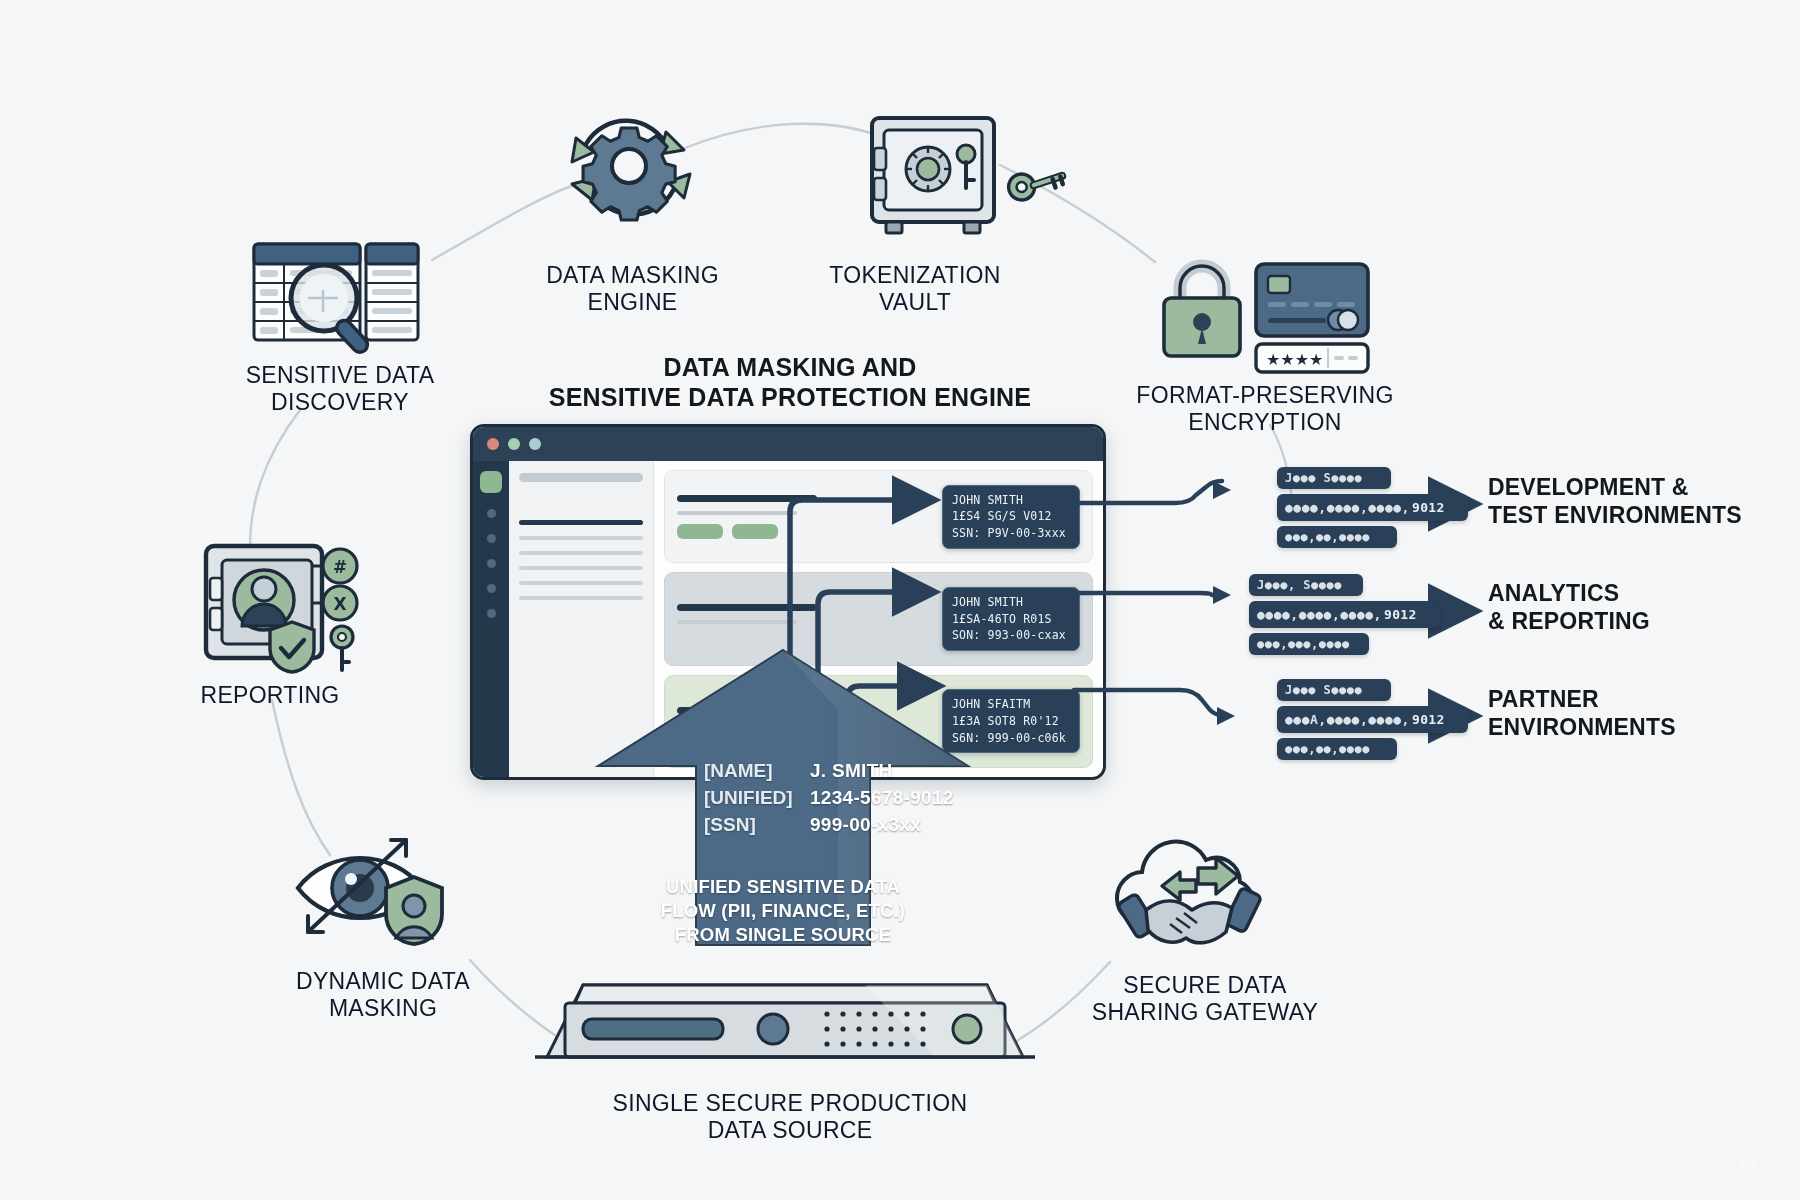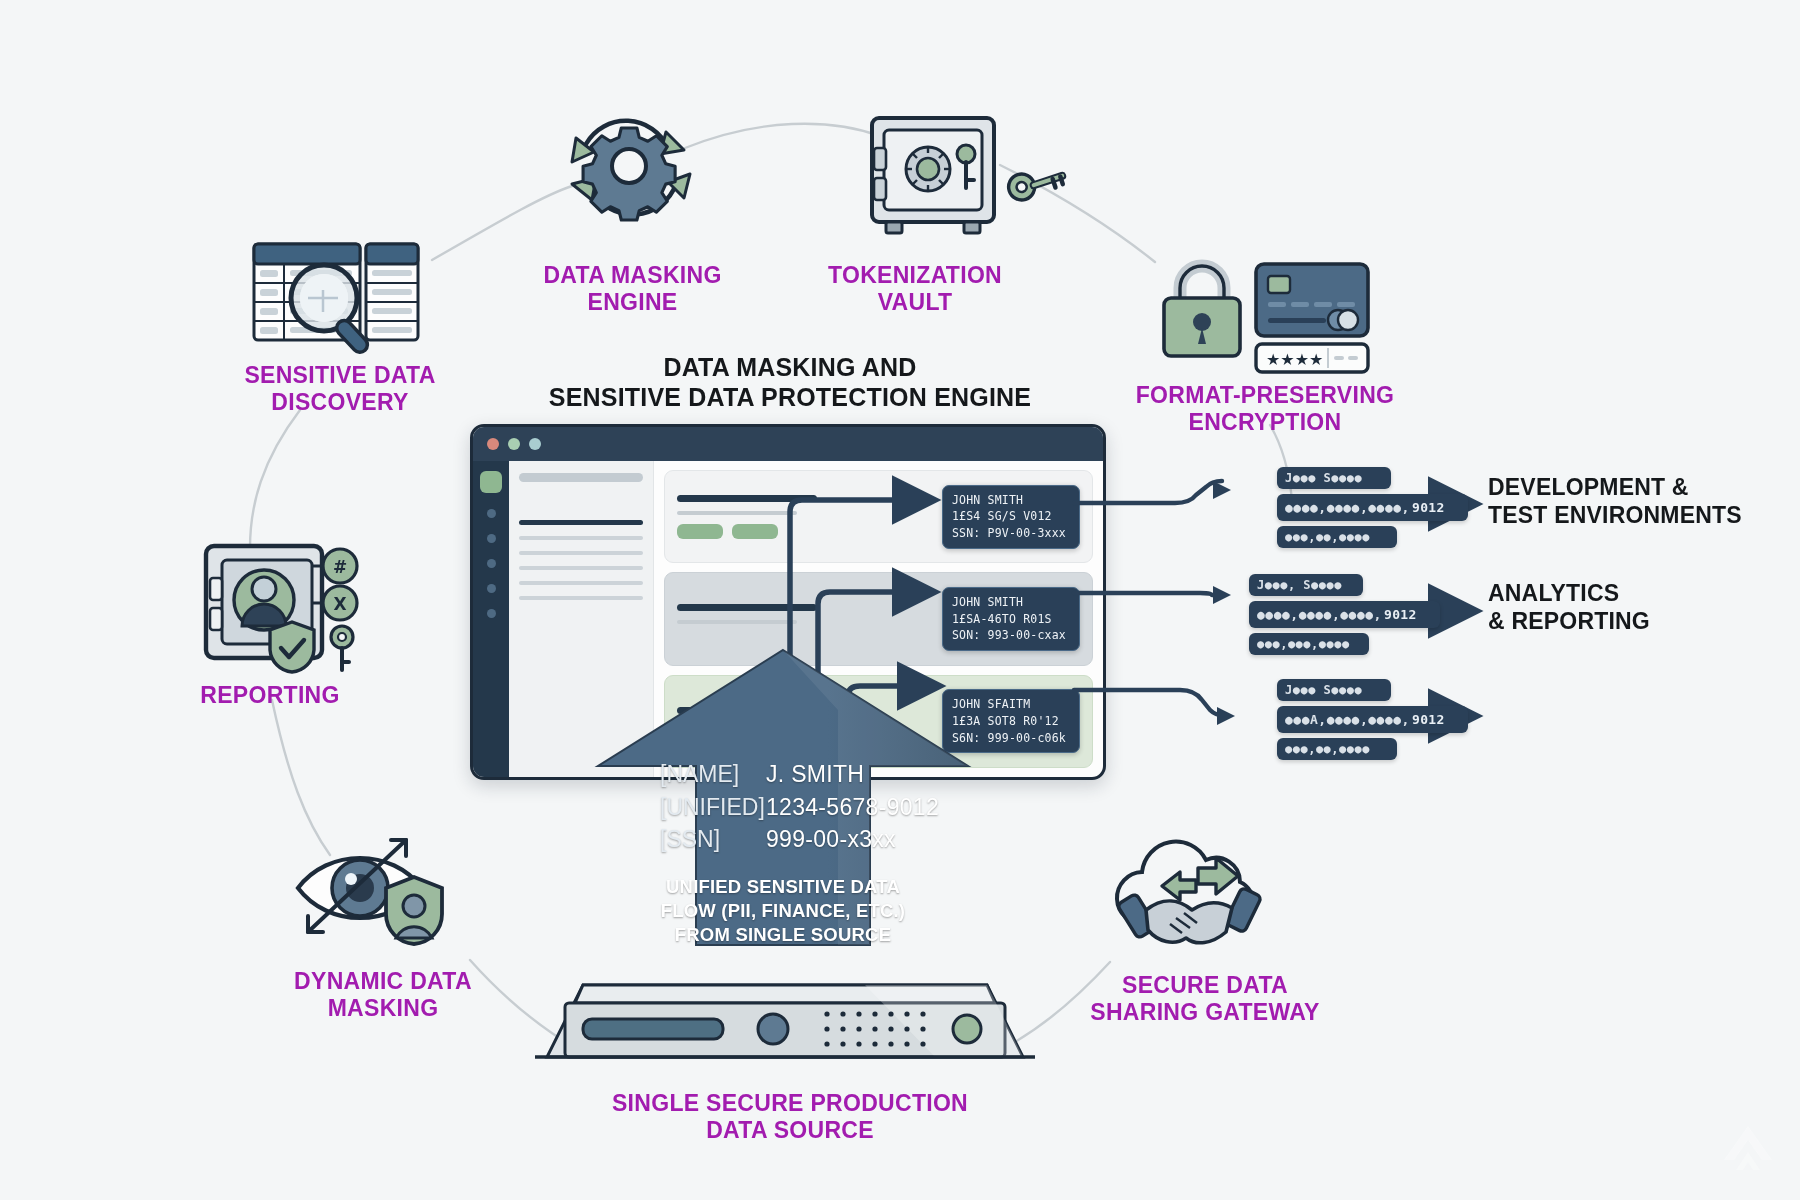--- a/index.html
+++ b/index.html
@@ -10,22 +10,22 @@
     overflow:hidden;
     position:relative;
   }
   #stage{position:absolute;inset:0;}
   .abs{position:absolute;}
   svg{display:block;overflow:visible;}
 
   .node-label{
     position:absolute;
     text-align:center;
-    font-weight:bold;
-    color:#a21caf;
+    font-weight:normal;
+    color:#0f172a;
     letter-spacing:.3px;
     line-height:1.18;
     white-space:pre-line;
     font-size:23px;
   }
 
   .engine-title{
     position:absolute;
     text-align:center;
     font-weight:bold;
@@ -97,22 +97,22 @@
     box-shadow:0 2px 5px rgba(0,0,0,.2);
   }
 
   
   #arrowwrap{position:absolute;left:598px;top:650px;width:370px;height:345px;}
   #arrowtext{
     position:absolute;left:0;top:108px;width:370px;
     text-align:left;padding-left:62px;box-sizing:border-box;
     color:#fff;
   }
-  .kv{display:flex;font-weight:normal;font-size:23px;line-height:1.42;
-      text-shadow:0 1px 2px rgba(0,0,0,.35);}
+  .kv{display:flex;font-weight:bold;font-size:19px;line-height:1.42;
+      text-shadow:0 1px 2px rgba(0,0,0,.35);margin-left:44px;}
   .kv .k{width:106px;color:#e3eaf0;}
   .kv .v{color:#ffffff;letter-spacing:.3px;}
   #arrowsub{
     position:absolute;left:0;top:225px;width:370px;text-align:center;
     color:#fff;font-weight:bold;font-size:18.5px;line-height:1.3;
     white-space:pre-line;letter-spacing:.2px;
     text-shadow:0 1px 2px rgba(0,0,0,.35);
   }
 
   
@@ -549,19 +549,21 @@
       </div>
     <div class="tok t3">
         <span class="mask">●●●,●●,●●●●</span>
       </div>
   </div>
 
   <div class="outlabel" style="left:1488px;top:474px;width:300px;">DEVELOPMENT &amp;
 TEST ENVIRONMENTS</div>
   <div class="outlabel" style="left:1488px;top:580px;width:300px;">ANALYTICS
 &amp; REPORTING</div>
+  <div class="outlabel" style="left:1488px;top:686px;width:300px;">PARTNER
+ENVIRONMENTS</div>
 
   <svg class="wm" width="58" height="58" viewBox="0 0 58 58">
     <path d="M6,40 L30,6 L54,40 L44,40 L30,20 L16,40 Z" fill="#ffffff"></path>
     <path d="M18,50 L30,32 L42,50 L35,50 L30,42 L25,50 Z" fill="#ffffff" opacity=".85"></path>
   </svg>
 
 </div>
 
 </body></html>

